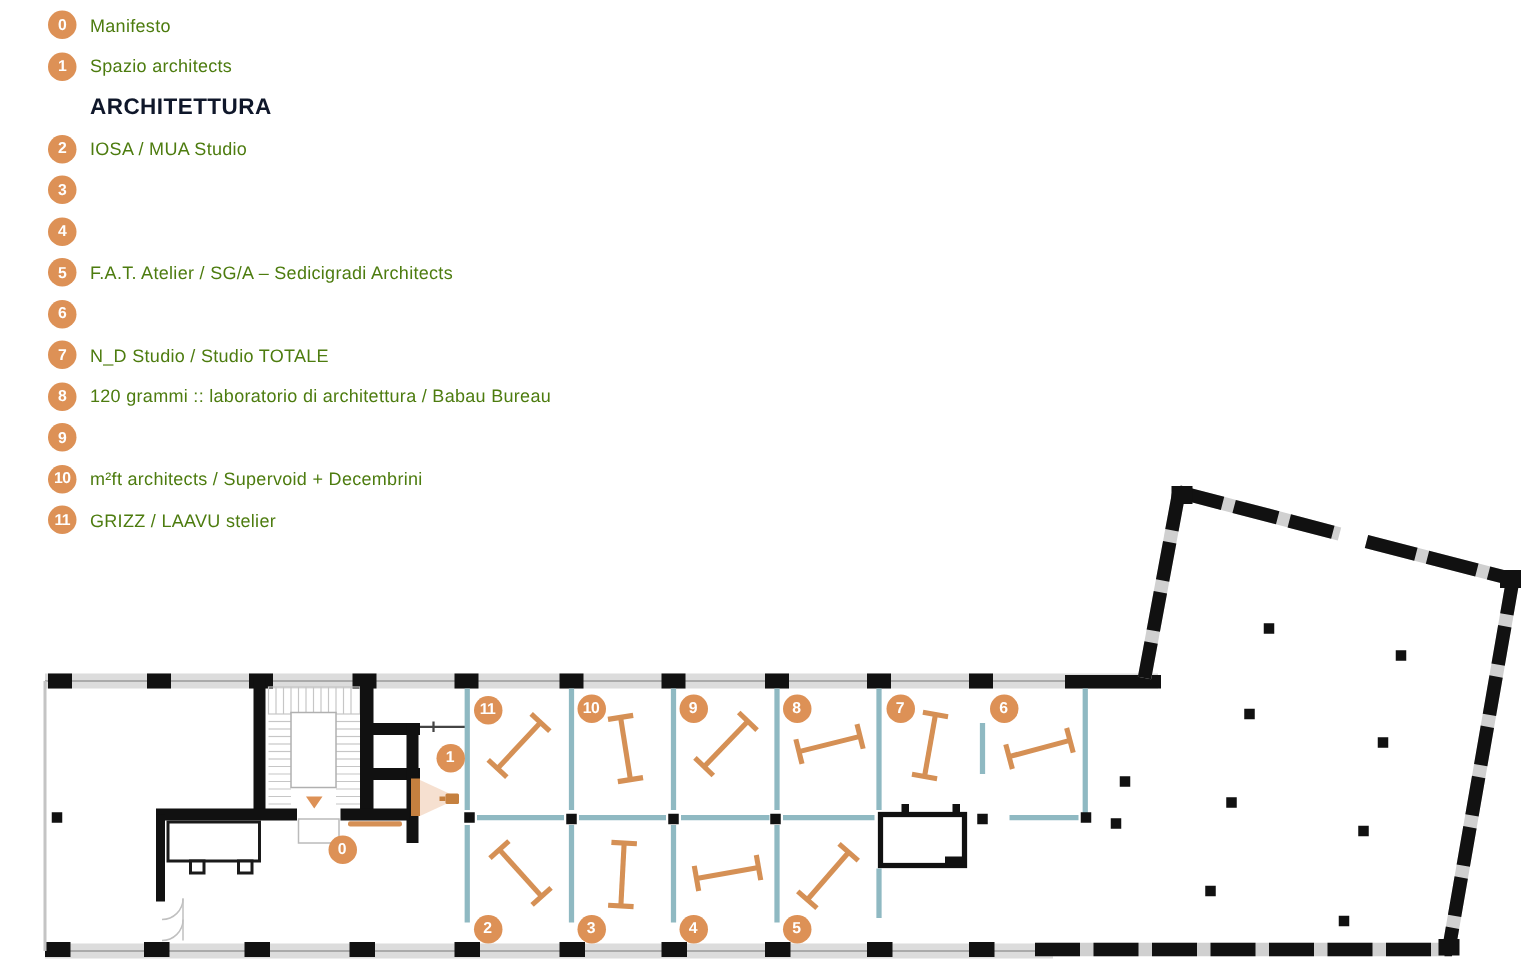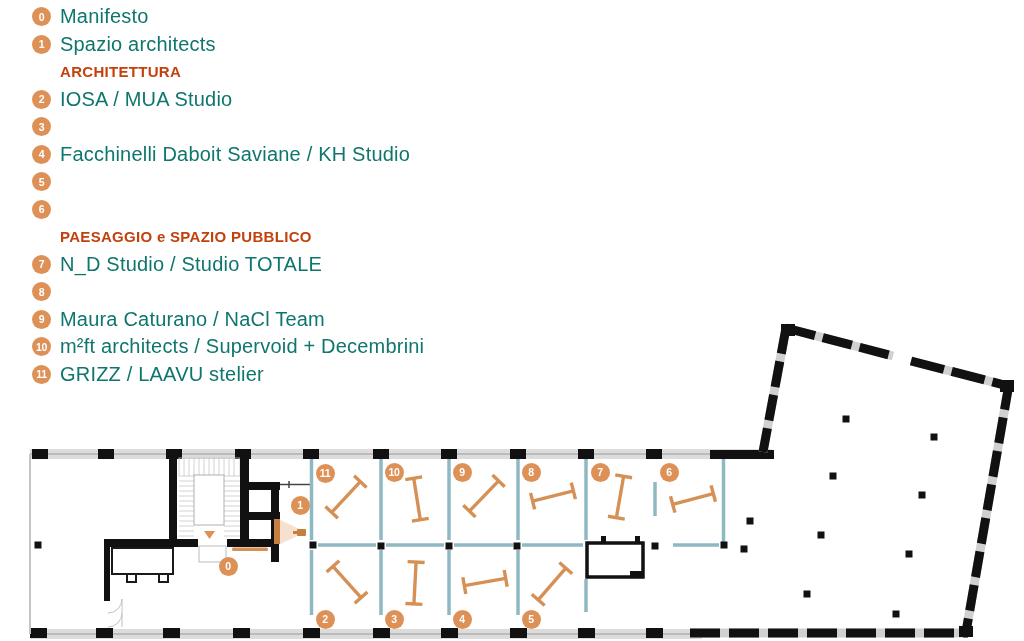--- a/index.html
+++ b/index.html
@@ -4,22 +4,22 @@
 <style>
   html,body{margin:0;padding:0;background:#ffffff;}
   #stage{position:relative;width:1024px;height:641px;background:#ffffff;overflow:hidden;
          font-family:"Liberation Sans", sans-serif;}
   
   #legend{position:absolute;left:32px;top:3px;}
   .legend-row{display:flex;align-items:center;height:27.5px;}
   .legend-badge{width:19px;height:19px;border-radius:50%;flex:0 0 19px;
     display:flex;align-items:center;justify-content:center;
     color:#ffffff;font-size:10.5px;font-weight:bold;letter-spacing:-0.3px;}
-  .legend-label{margin-left:9px;font-size:20px;color:#0f766e;letter-spacing:0.2px;}
-  .legend-header{margin-left:28px;font-size:15px;font-weight:bold;color:#c2410c;letter-spacing:0.3px;}
+  .legend-label{margin-left:9px;font-size:12px;color:#4d7c0f;letter-spacing:0.2px;}
+  .legend-header{margin-left:28px;font-size:15px;font-weight:bold;color:#0f172a;letter-spacing:0.3px;}
   
   #plan-svg{position:absolute;left:0;top:0;}
   .marker{position:absolute;width:19px;height:19px;border-radius:50%;
     display:flex;align-items:center;justify-content:center;
     color:#fff;font-size:10.5px;font-weight:bold;letter-spacing:-0.3px;}
 </style>
 </head>
 <body>
 
 <div id="stage">
@@ -38,41 +38,38 @@
       </div>
       <div class="legend-row">
         <span class="legend-badge" style="background: rgb(221, 145, 86);">2</span>
         <span class="legend-label">IOSA / MUA Studio</span>
       </div>
       <div class="legend-row">
         <span class="legend-badge" style="background: rgb(221, 145, 86);">3</span>
       </div>
       <div class="legend-row">
         <span class="legend-badge" style="background: rgb(221, 145, 86);">4</span>
-        <span class="legend-label">Facchinelli Daboit Saviane / KH Studio</span>
       </div>
       <div class="legend-row">
         <span class="legend-badge" style="background: rgb(221, 145, 86);">5</span>
+        <span class="legend-label">F.A.T. Atelier / SG/A – Sedicigradi Architects</span>
       </div>
       <div class="legend-row">
         <span class="legend-badge" style="background: rgb(221, 145, 86);">6</span>
-      </div>
-      <div class="legend-row">
-        <span class="legend-header">PAESAGGIO e SPAZIO PUBBLICO</span>
       </div>
       <div class="legend-row">
         <span class="legend-badge" style="background: rgb(221, 145, 86);">7</span>
         <span class="legend-label">N_D Studio / Studio TOTALE</span>
       </div>
       <div class="legend-row">
         <span class="legend-badge" style="background: rgb(221, 145, 86);">8</span>
+        <span class="legend-label">120 grammi :: laboratorio di architettura / Babau Bureau</span>
       </div>
       <div class="legend-row">
         <span class="legend-badge" style="background: rgb(221, 145, 86);">9</span>
-        <span class="legend-label">Maura Caturano / NaCl Team</span>
       </div>
       <div class="legend-row">
         <span class="legend-badge" style="background: rgb(221, 145, 86);">10</span>
         <span class="legend-label">m²ft architects / Supervoid + Decembrini</span>
       </div>
       <div class="legend-row">
         <span class="legend-badge" style="background: rgb(221, 145, 86);">11</span>
         <span class="legend-label">GRIZZ / LAAVU stelier</span>
       </div>
     </div>

